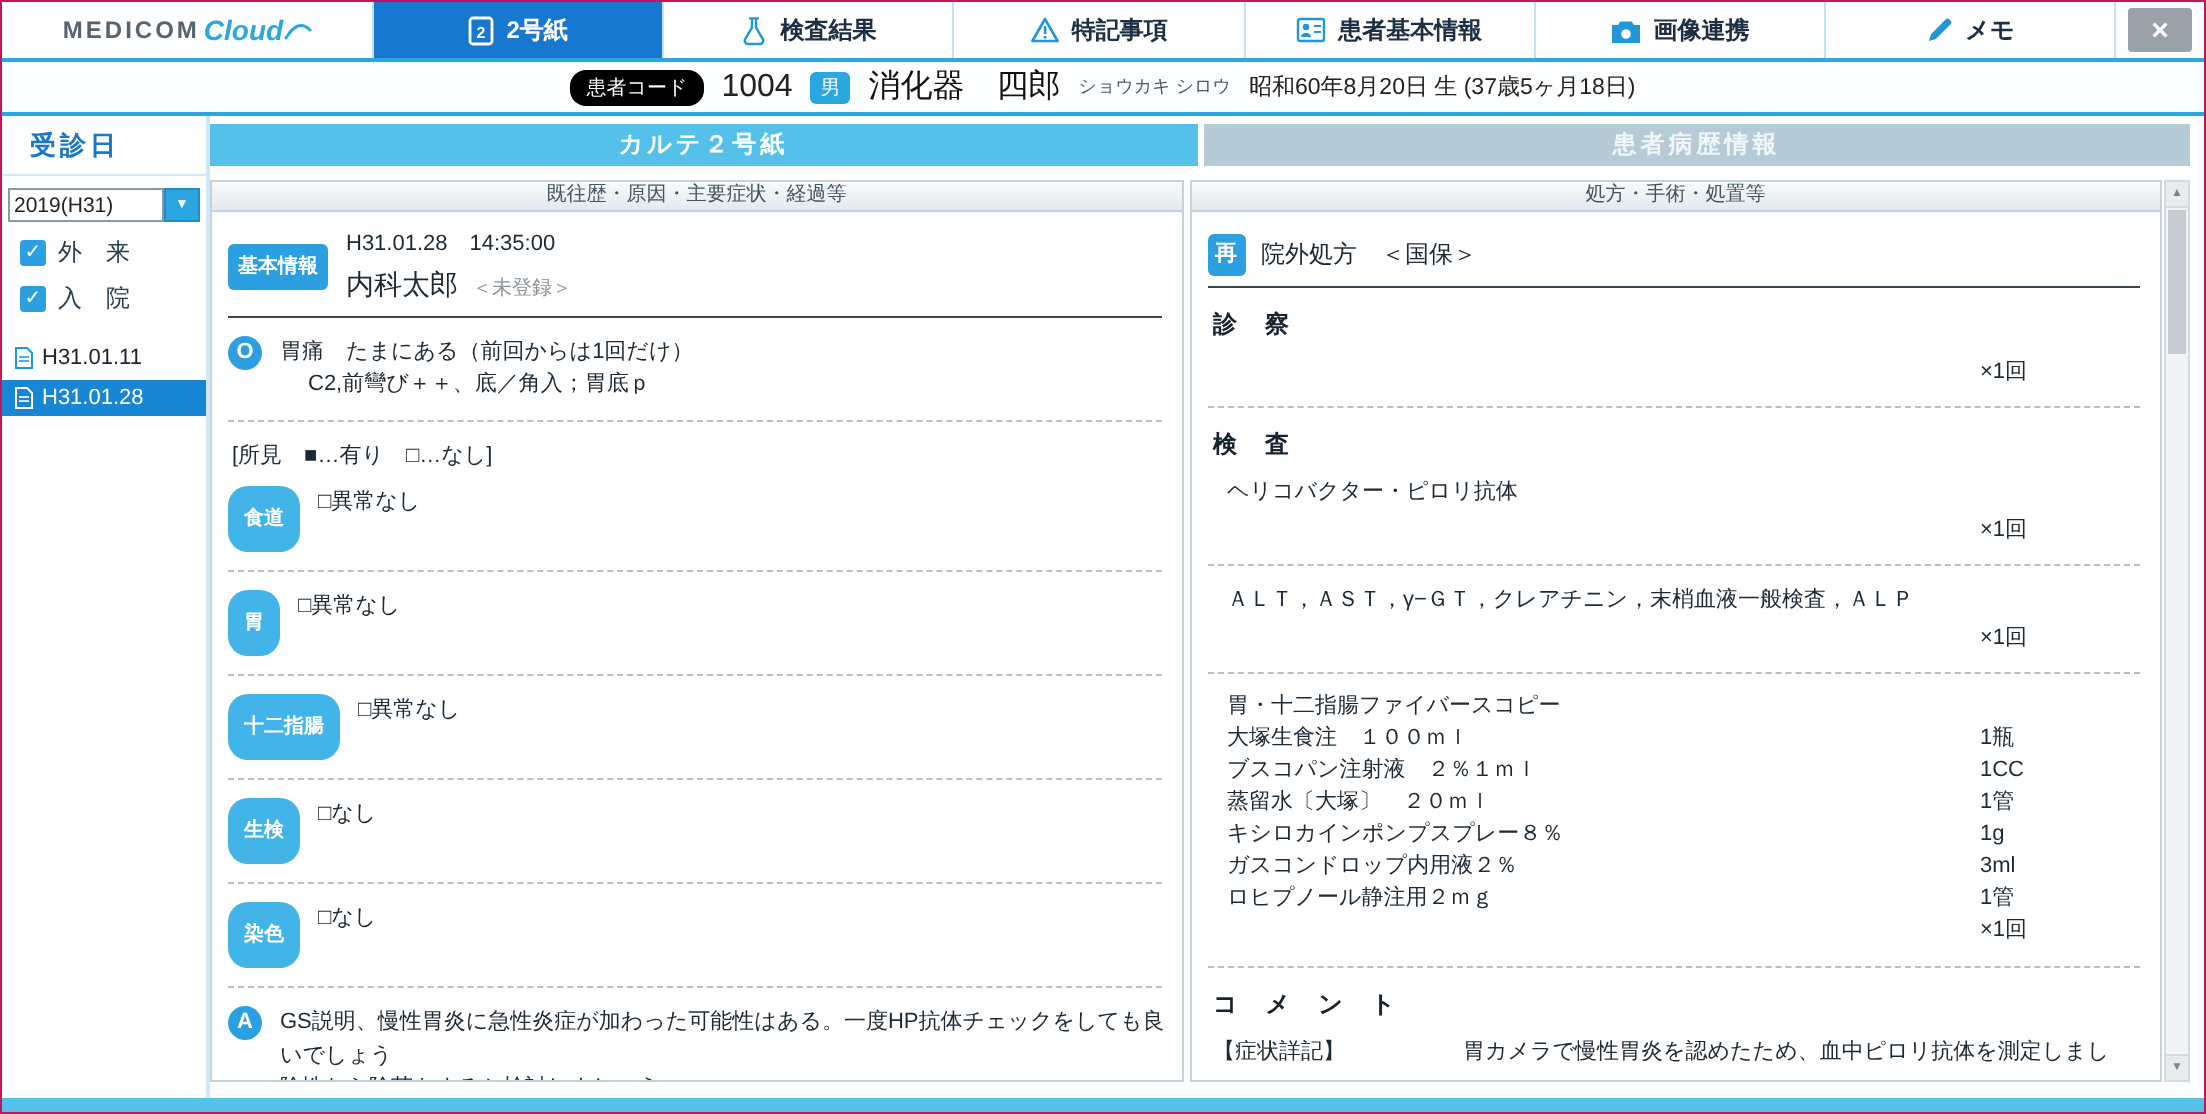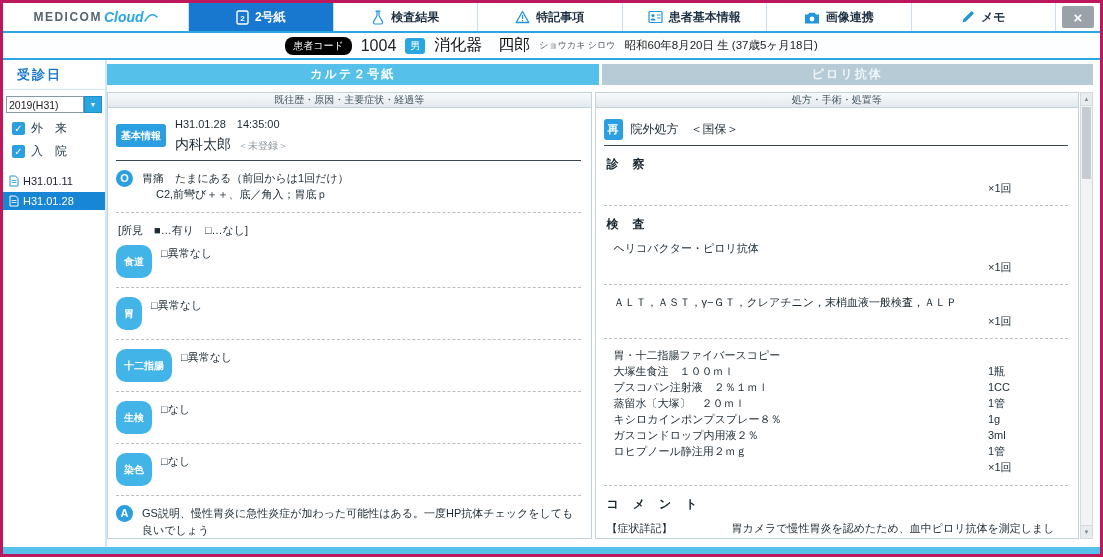--- a/index.html
+++ b/index.html
@@ -1,20 +1,20 @@
 <!DOCTYPE html>
 <html><head>
 <meta charset="utf-8">
 <style>
   * { box-sizing: border-box; margin: 0; padding: 0; }
   html, body { background: #dfeef7; }
   body { font-family: "Liberation Sans", "DejaVu Sans", sans-serif; }
   .app {
     width: 1103px; height: 557px; background: #fff;
-    border: 3px solid #be185d; display: flex; flex-direction: column;
+    border: 1px solid #be185d; display: flex; flex-direction: column;
     overflow: hidden; position: relative;
   }
   
   .topnav { height: 30px; flex: none; display: flex; align-items: stretch; background: #fff; border-bottom: 2px solid #2aa7e1; }
   .logo { width: 186px; flex: none; display: flex; align-items: center; justify-content: center; gap: 2px; border-right: 1px solid #bfe3f5; }
   .logo-medicom { font-size: 12px; letter-spacing: 1.5px; color: #566470; font-weight: bold; }
   .logo-cloud { font-size: 14px; color: #2aa7e1; font-weight: bold; font-style: italic; }
   .logo-swoosh { display: flex; margin-left: -2px; }
   .nav-tab { flex: 1; display: flex; align-items: center; justify-content: center; gap: 6px; font-size: 12px; font-weight: bold; color: #1d3043; border-right: 1px solid #bfe3f5; cursor: pointer; }
   .nav-tab .nav-icon { color: #2196d9; display: flex; align-items: center; }
@@ -221,21 +221,21 @@
               </svg>
           </span>
           <span>H31.01.28</span>
         </div>
       </div>
     </div>
 
     <div class="main">
       <div class="main-tabs">
         <div class="main-tab active">カルテ２号紙</div>
-        <div class="main-tab inactive">ピロリ抗体</div>
+        <div class="main-tab inactive">患者病歴情報</div>
       </div>
 
       <div class="columns">
 
         <div class="col left-col">
           <div class="col-header">既往歴・原因・主要症状・経過等</div>
           <div class="col-body">
 
             <div class="entry-head">
               <span class="badge-rect">基本情報</span>

